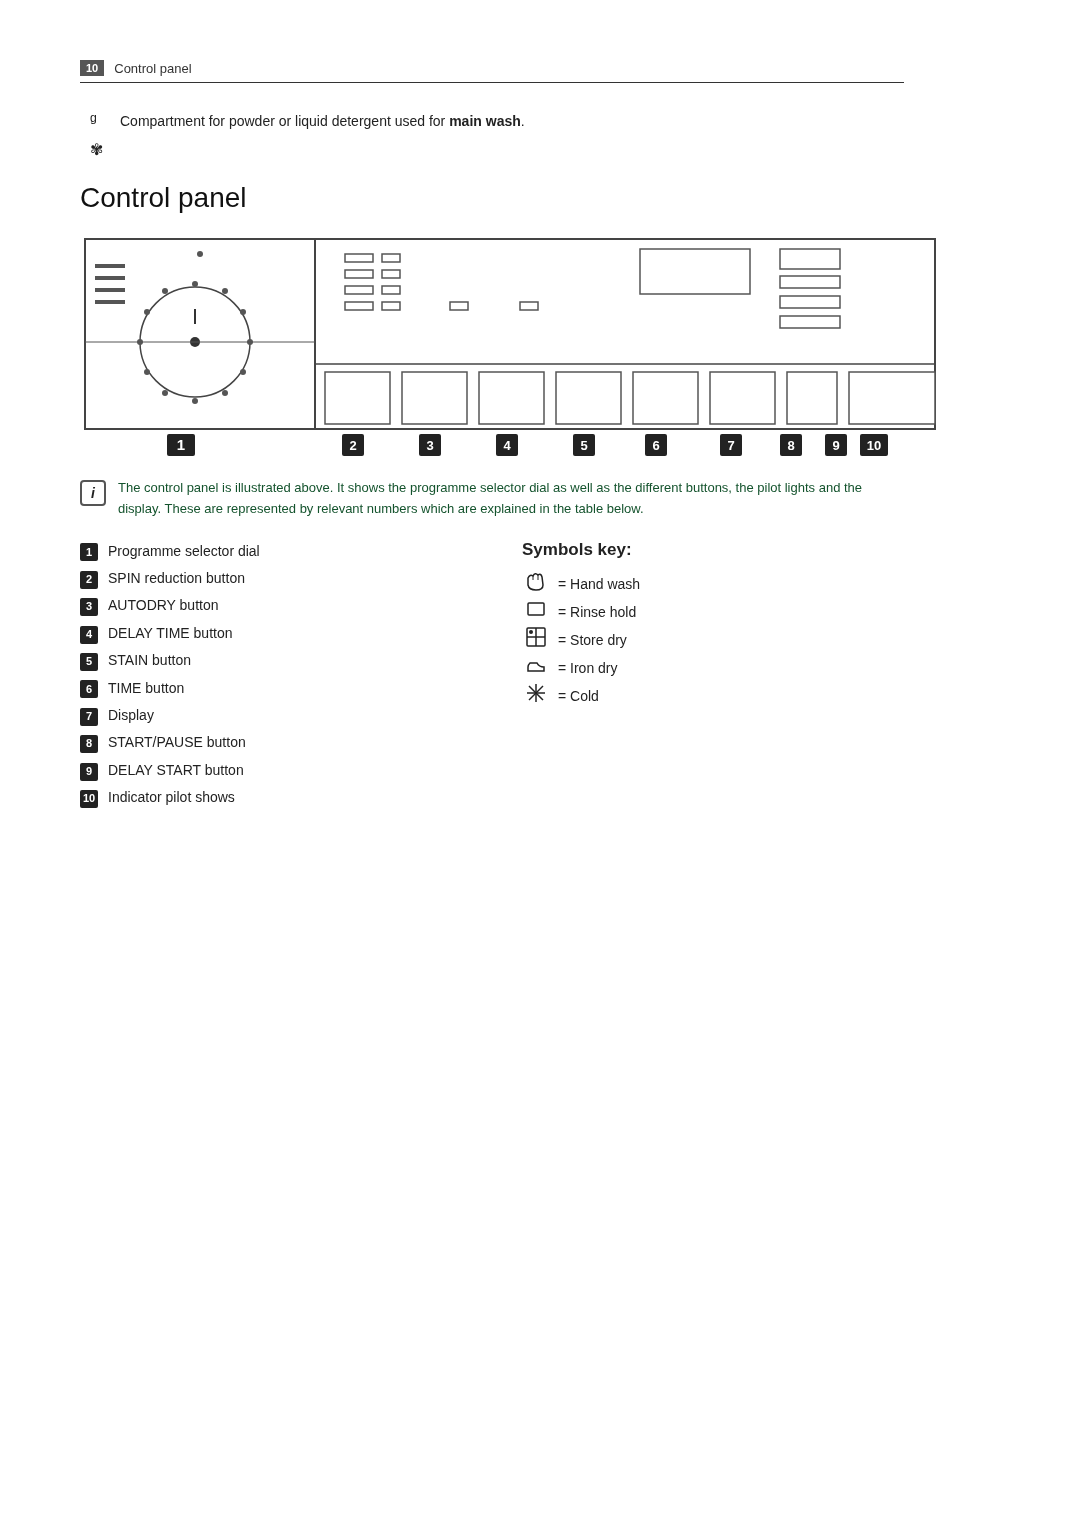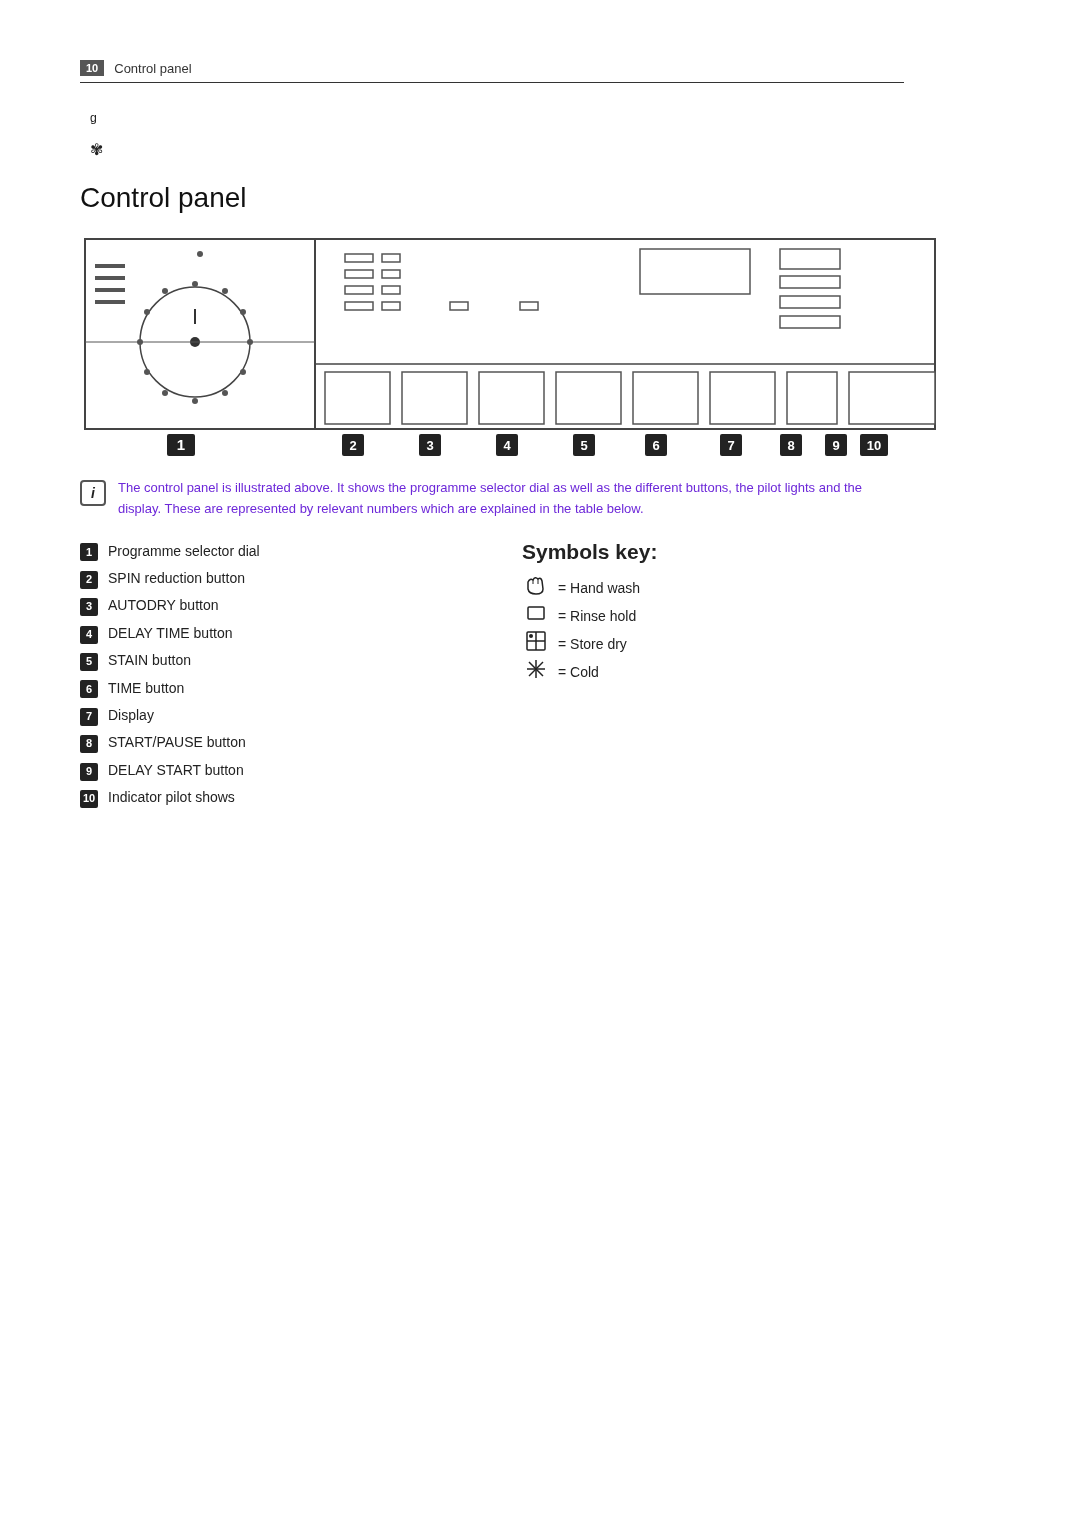--- a/index.html
+++ b/index.html
@@ -84,21 +84,21 @@
       justify-content: center;
       font-style: italic;
       font-weight: bold;
       font-size: 14px;
       flex-shrink: 0;
       margin-top: 2px;
     }
     .info-text {
       font-size: 13px;
       line-height: 1.6;
-      color: #6d28d9;
+      color: #14532d;
     }
 
     
     .two-col {
       display: flex;
       gap: 60px;
       margin-top: 10px;
     }
 
     .list-col {
@@ -127,21 +127,21 @@
       border-radius: 2px;
       flex-shrink: 0;
     }
 
     .symbols-col {
       flex: 1;
     }
 
     .symbols-title {
       font-weight: bold;
-      font-size: 21px;
+      font-size: 17px;
       margin-bottom: 10px;
     }
 
     .symbol-row {
       display: flex;
       align-items: flex-end;
       margin-bottom: 6px;
       font-size: 14px;
       gap: 8px;
     }
@@ -167,20 +167,21 @@
 <div class="page">
 
   <div class="page-header">
     <div class="page-number-box">10</div>
     <span class="page-header-title">Control panel</span>
   </div>
 
   <div class="intro-lines">
     <div class="intro-line">
       <span class="intro-icon" style="font-size:18px;">ᵍ</span>
+      <span>Compartment for powder or liquid detergent used for <strong>main wash</strong>.</span>
     </div>
     <div class="intro-line">
       <span class="intro-icon" style="font-size:16px;">✾</span>
     </div>
   </div>
 
   <h1 class="section-title">Control panel</h1>
 
   <div class="panel-svg-container">
     <svg width="860" height="225" viewBox="0 0 860 225">
@@ -369,20 +370,28 @@
               <line x1="11" y1="2" x2="11" y2="20" stroke="#222" stroke-width="1.5"></line>
               <line x1="2" y1="11" x2="20" y2="11" stroke="#222" stroke-width="1.5"></line>
               <circle cx="6" cy="6" r="2" fill="#222"></circle>
             </svg>
           </span>
           <span>= Store dry</span>
         </div>
         <div class="symbol-row">
           <span class="symbol-icon">
             <svg width="22" height="22" viewBox="0 0 22 22">
+              <path d="M3 13 L3 17 L19 17 L19 13 Q14 13 12 9 L5 9 Q3 11 3 13Z" fill="none" stroke="#222" stroke-width="1.5"></path>
+            </svg>
+          </span>
+          <span>= Iron dry</span>
+        </div>
+        <div class="symbol-row">
+          <span class="symbol-icon">
+            <svg width="22" height="22" viewBox="0 0 22 22">
               <line x1="11" y1="2" x2="11" y2="20" stroke="#222" stroke-width="1.5"></line>
               <line x1="2" y1="11" x2="20" y2="11" stroke="#222" stroke-width="1.5"></line>
               <line x1="4" y1="4" x2="18" y2="18" stroke="#222" stroke-width="1.5"></line>
               <line x1="18" y1="4" x2="4" y2="18" stroke="#222" stroke-width="1.5"></line>
             </svg>
           </span>
           <span>= Cold</span>
         </div>
       </div>
   </div>

